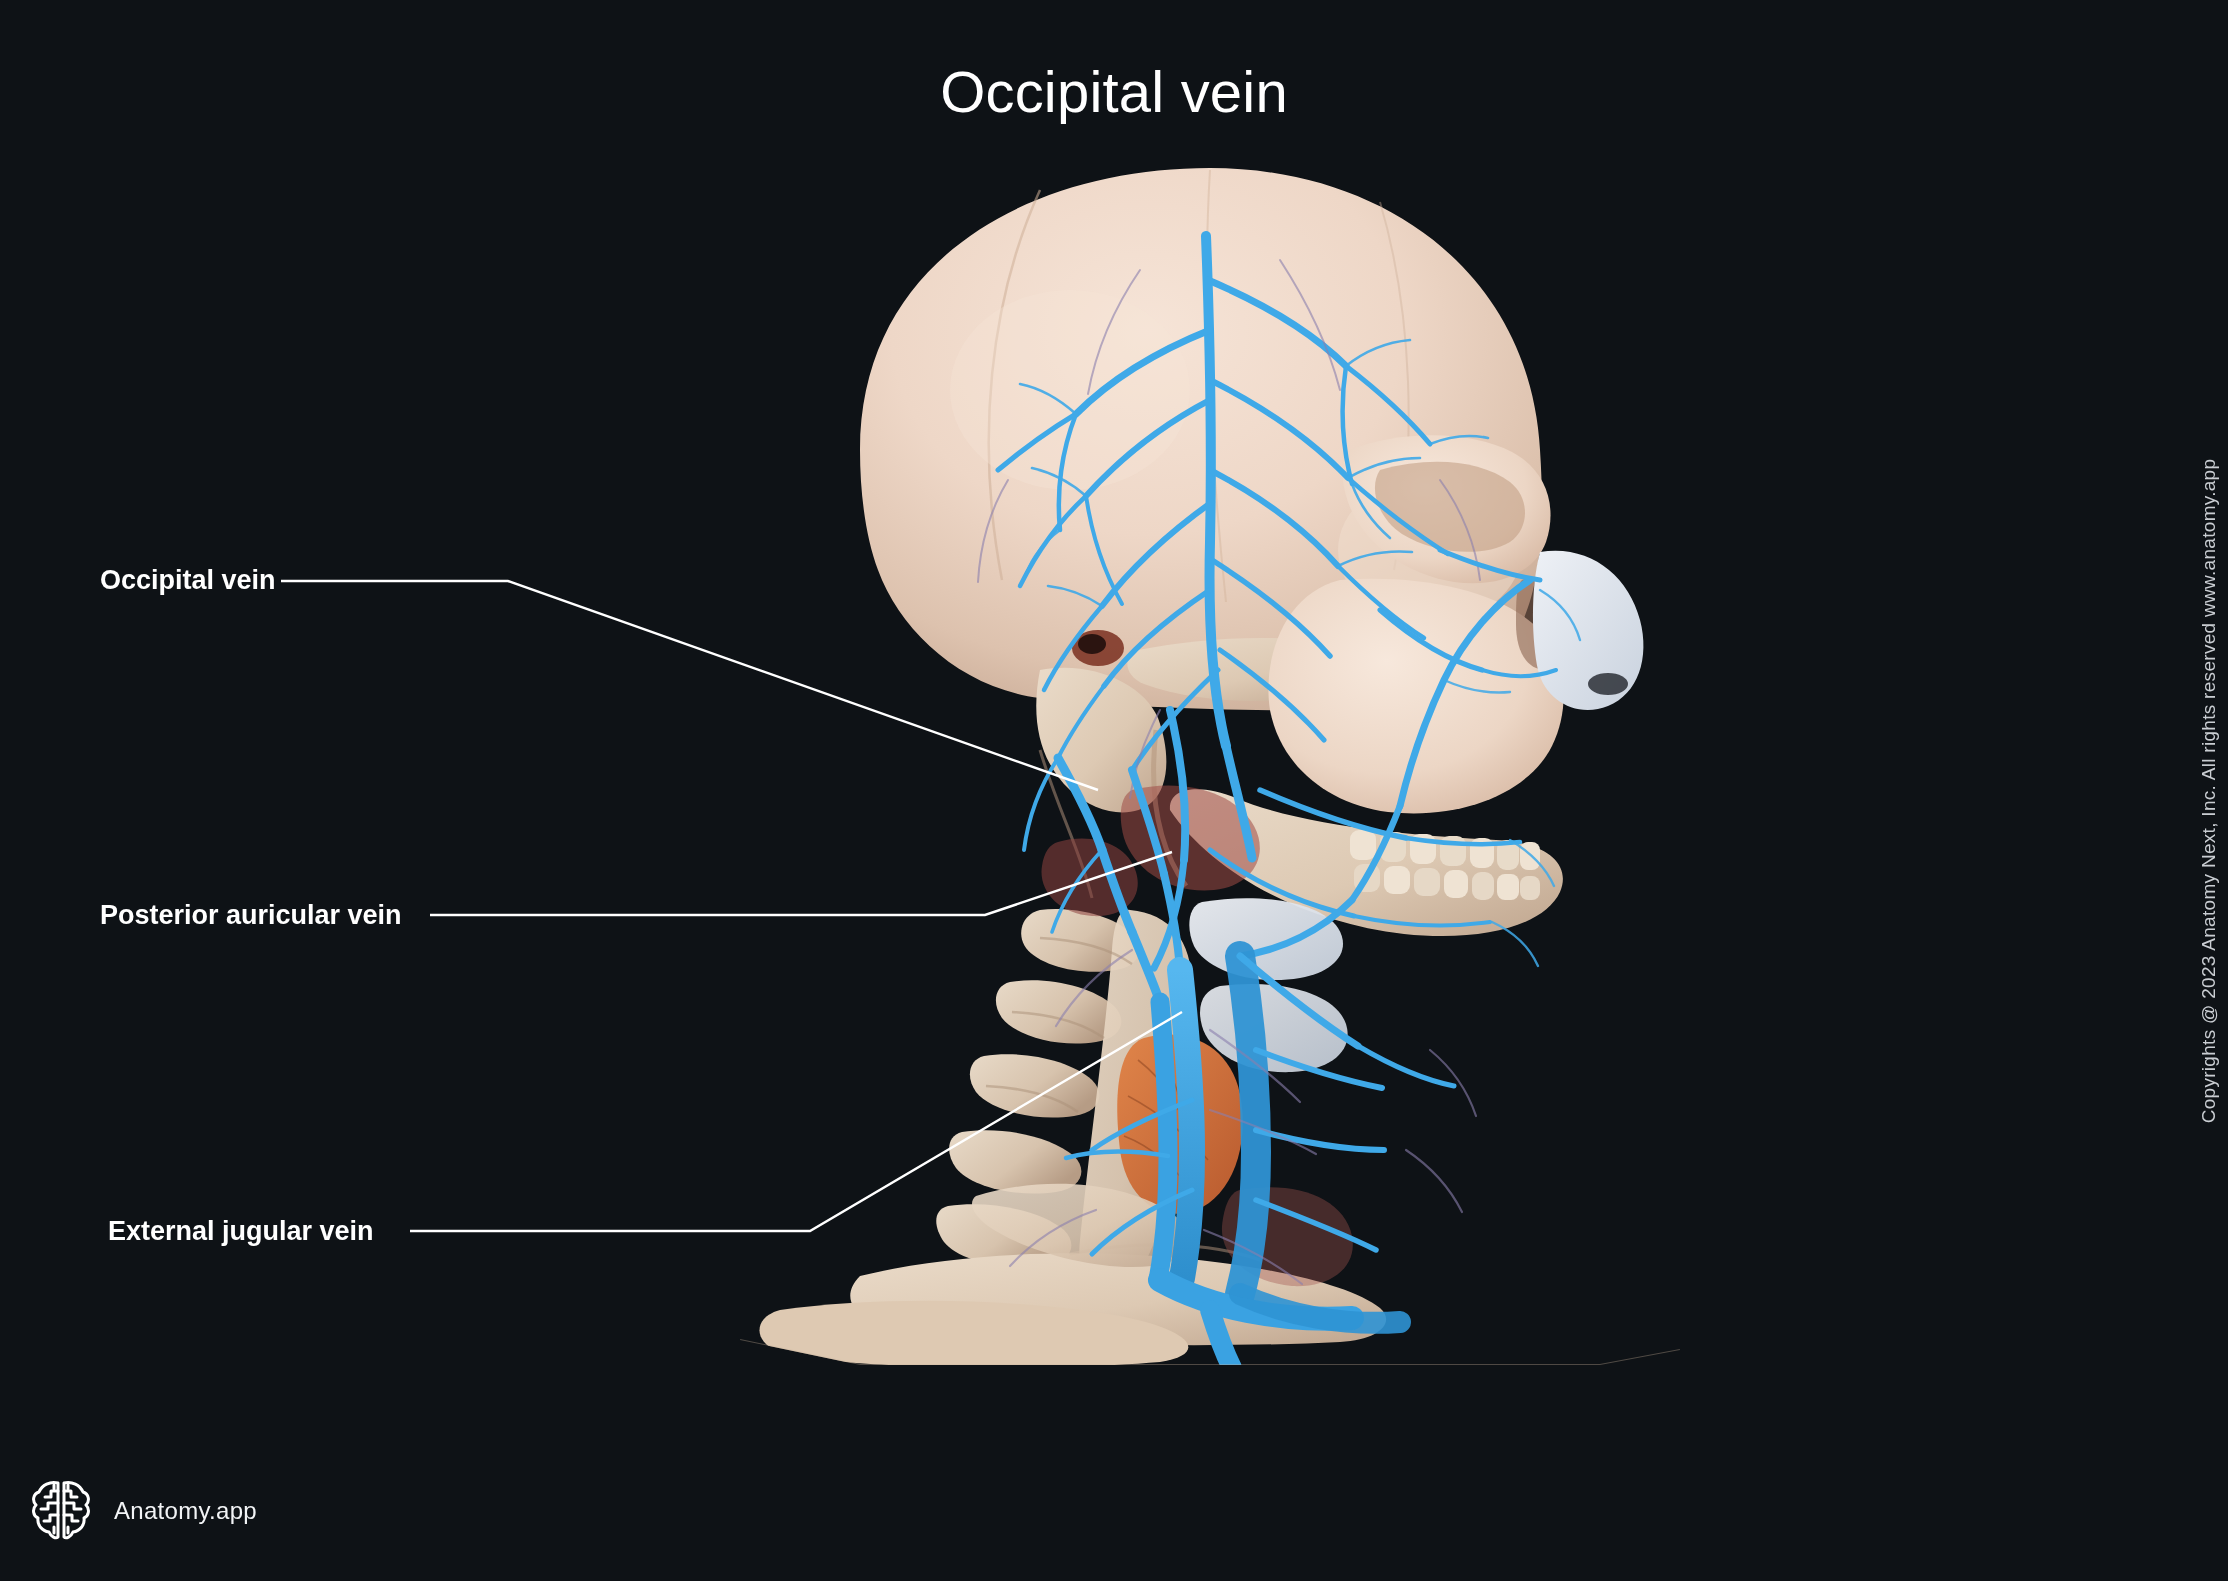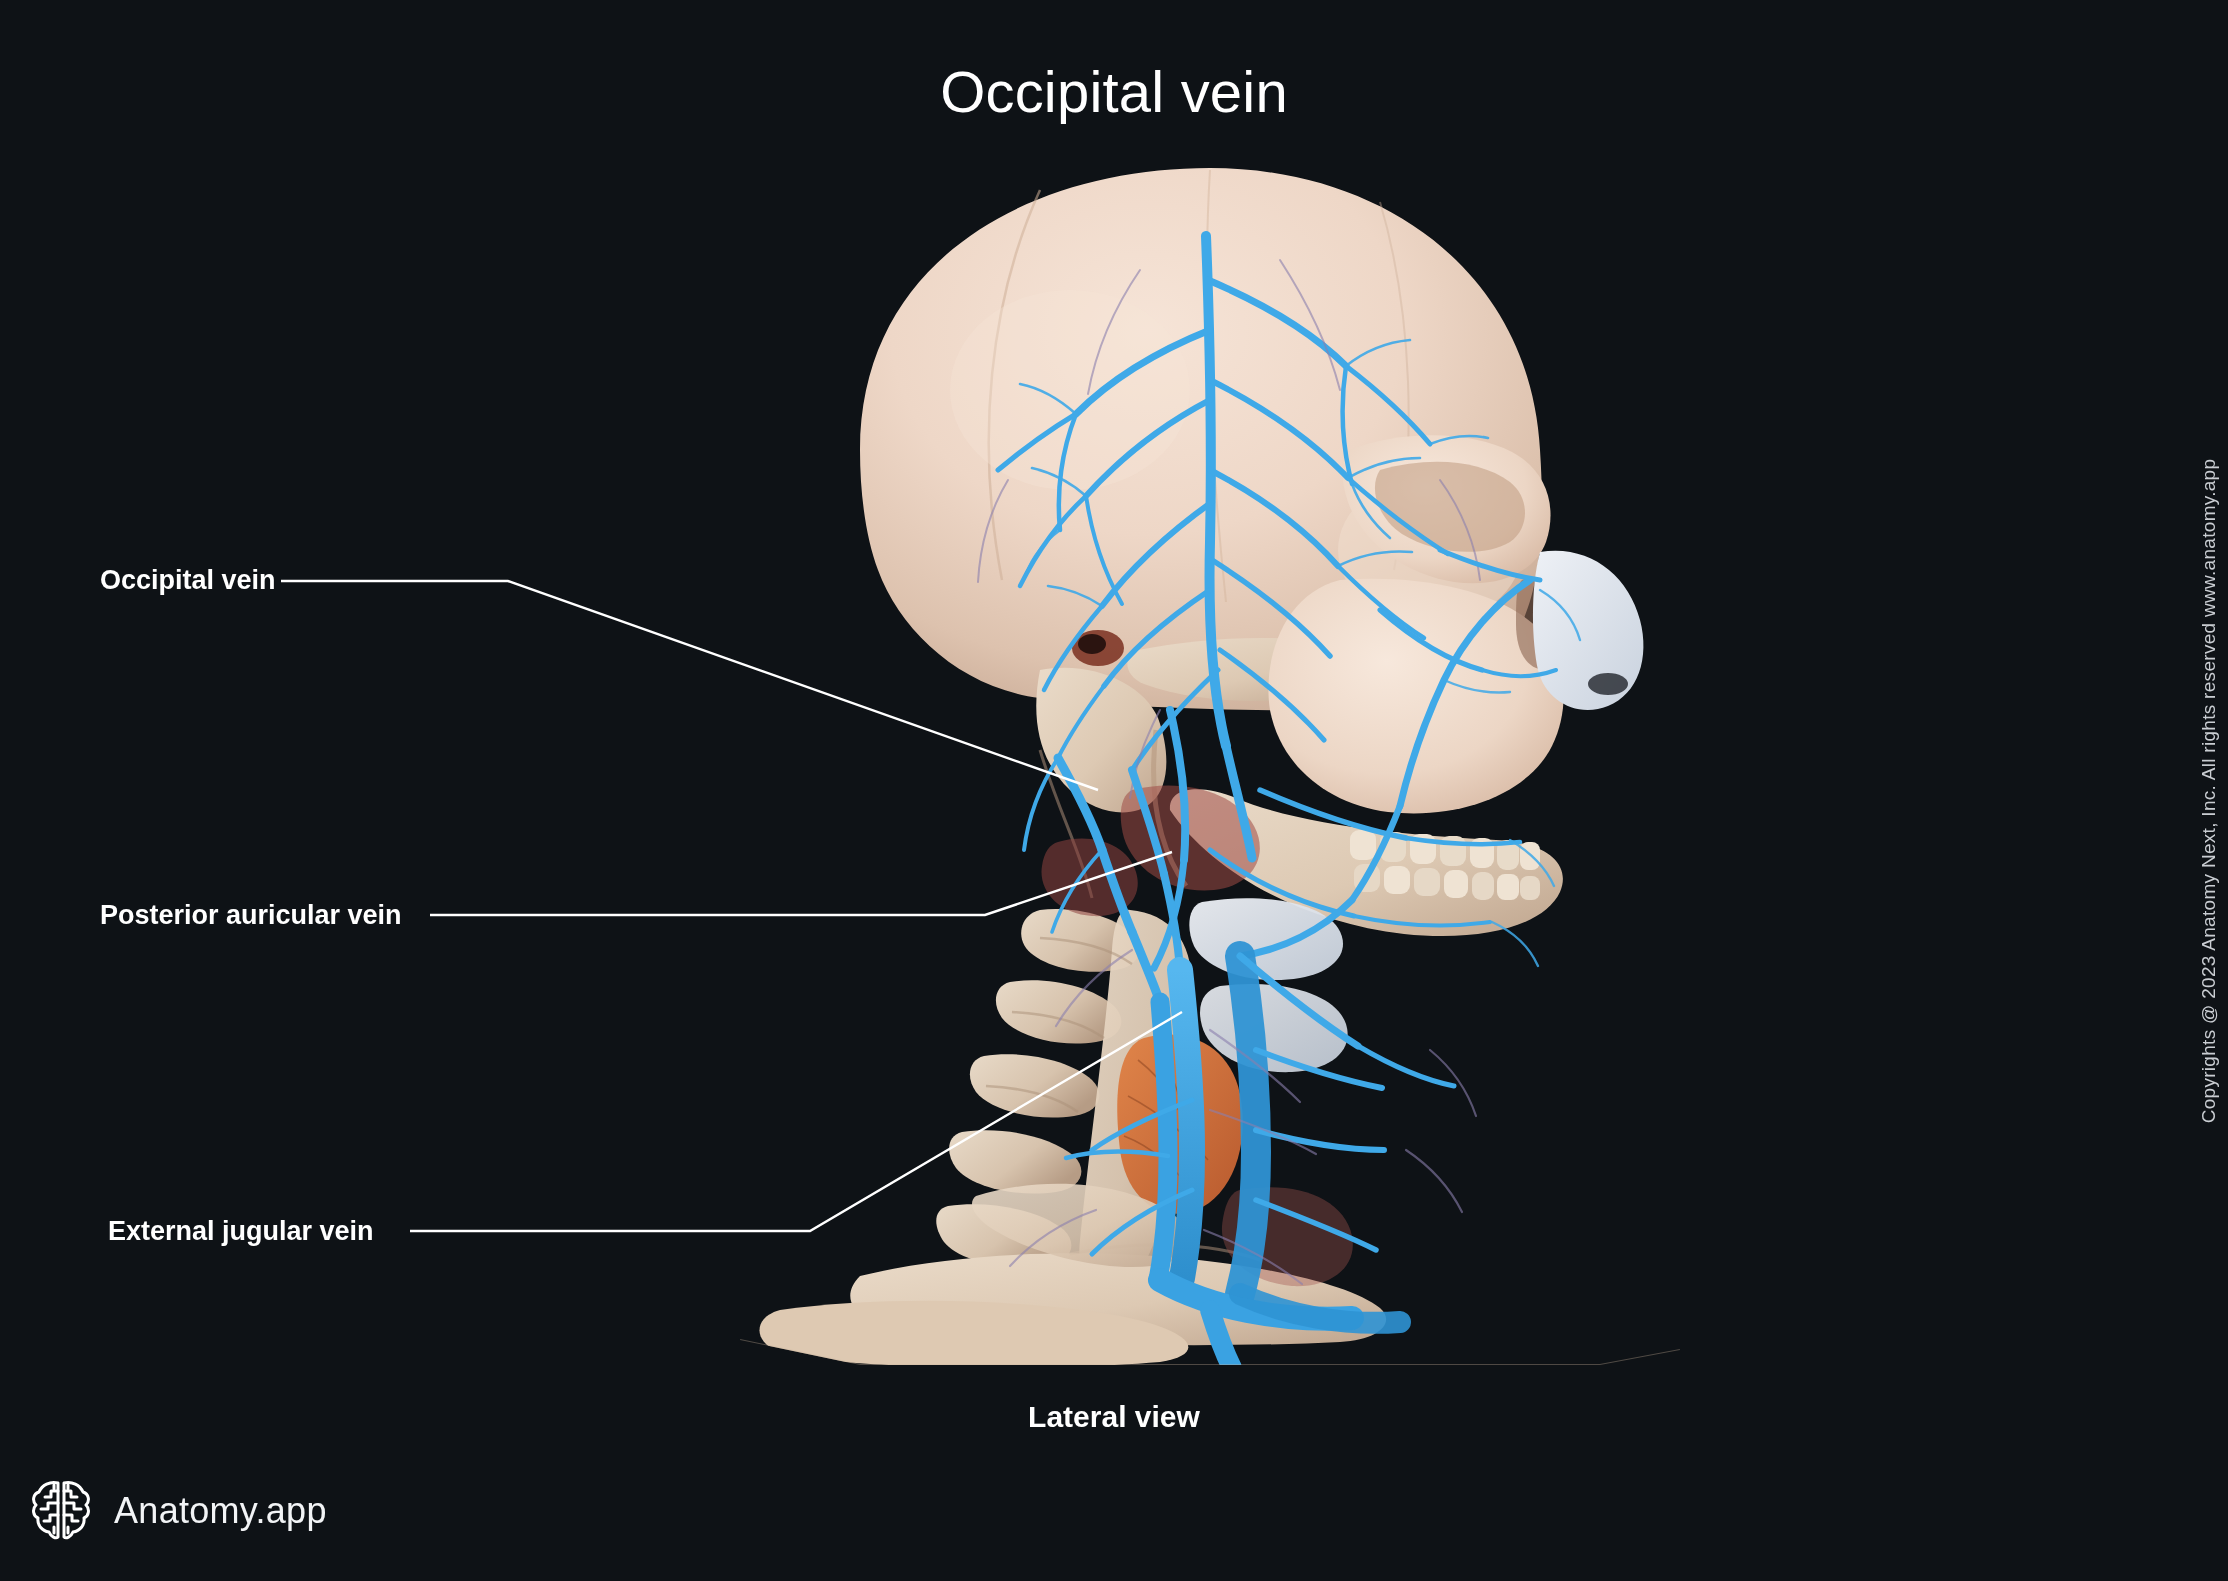--- a/index.html
+++ b/index.html
@@ -45,21 +45,21 @@
     position:absolute;
     right:8px; top:50%;
     transform:translateY(-50%) rotate(180deg);
     writing-mode:vertical-rl;
     font-size:19px; color:#c9cdd2; letter-spacing:.3px;
     white-space:nowrap;
   }
 
   
   .logo { position:absolute; left:30px; top:1477px; display:flex; align-items:center; gap:22px; }
-  .logo-text { font-size:36px; color:#f2f4f6; font-weight:400; letter-spacing:.3px; }
+  .logo-text { font-size:24px; color:#f2f4f6; font-weight:400; letter-spacing:.3px; }
 
   
   #figure { position:absolute; left:740px; top:150px; width:940px; height:1220px; }
 </style>
 </head>
 <body>
 
 <div id="stage" style="background: rgb(14, 18, 22);">
 
   <div class="title">Occipital vein</div>
@@ -367,21 +367,20 @@
       <polyline points="281,581 508,581 1098,790"></polyline>
       <polyline points="430,915 985,915 1172,852"></polyline>
       <polyline points="410,1231 810,1231 1182,1012"></polyline>
     </g>
   </svg>
 
   <div class="label" id="lbl-occipital">Occipital vein</div>
   <div class="label" id="lbl-posterior-auricular">Posterior auricular vein</div>
   <div class="label" id="lbl-external-jugular">External jugular vein</div>
 
-  <div class="caption">Lateral view</div>
 
   <div class="copyright">Copyrights @ 2023 Anatomy Next, Inc. All rights reserved www.anatomy.app</div>
 
   <div class="logo">
     <span>
       <svg width="62" height="64" viewBox="0 0 62 64" fill="none" stroke="#ffffff" stroke-width="3" stroke-linejoin="round" stroke-linecap="round">
 
         <path d="M28,6 C20,4 12,8 9,15 C3,17 2,24 6,28 C2,32 3,39 8,41
                  C7,48 12,54 19,55 C21,60 26,62 28,60 L28,6 Z"></path>
         <path d="M28,14 L21,14 L21,20 L15,20"></path>

